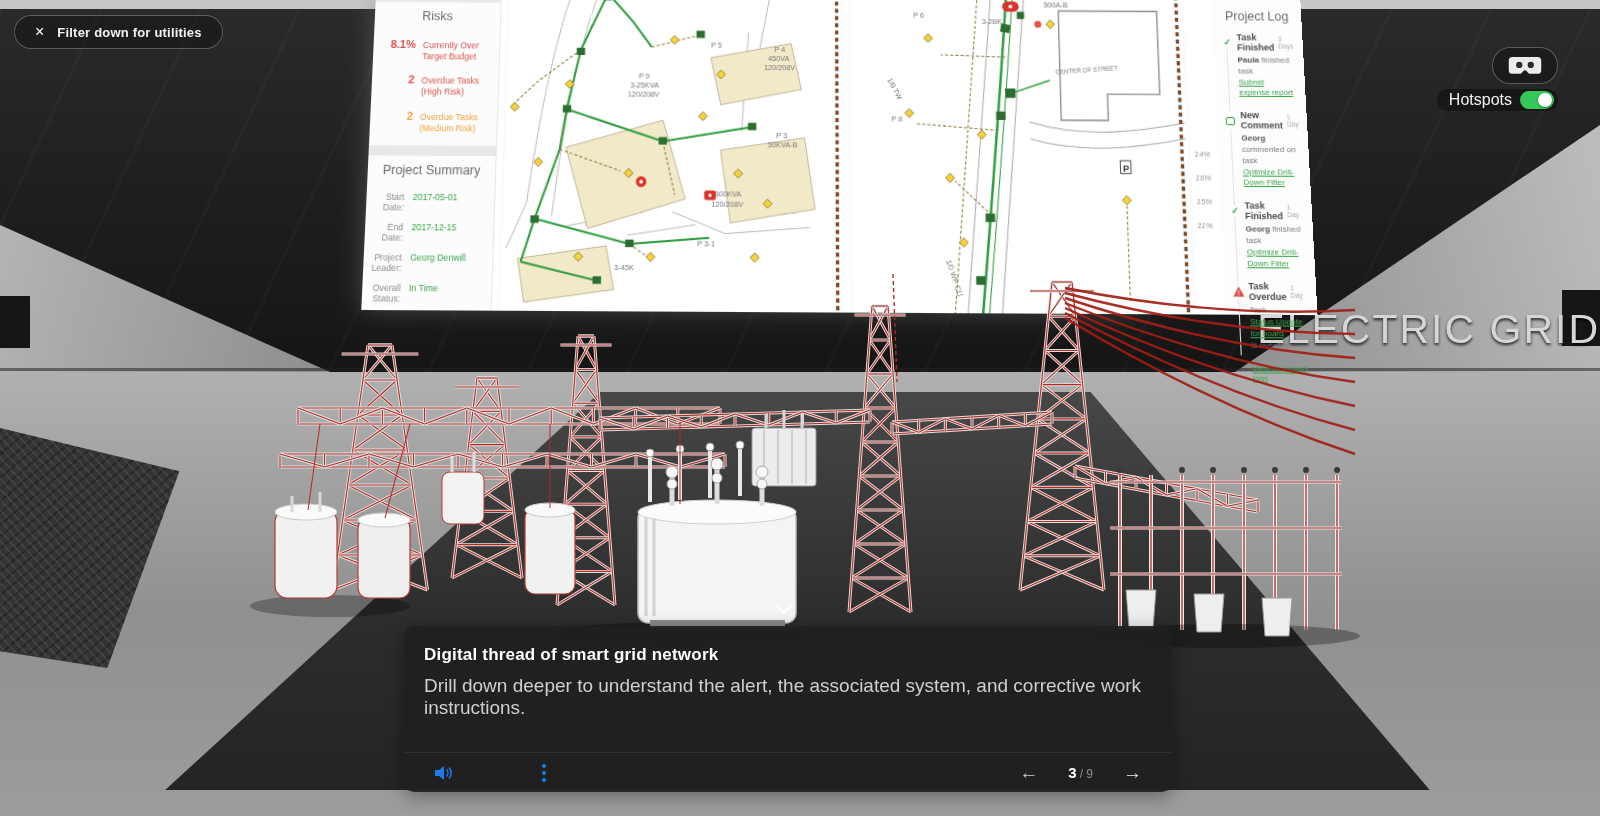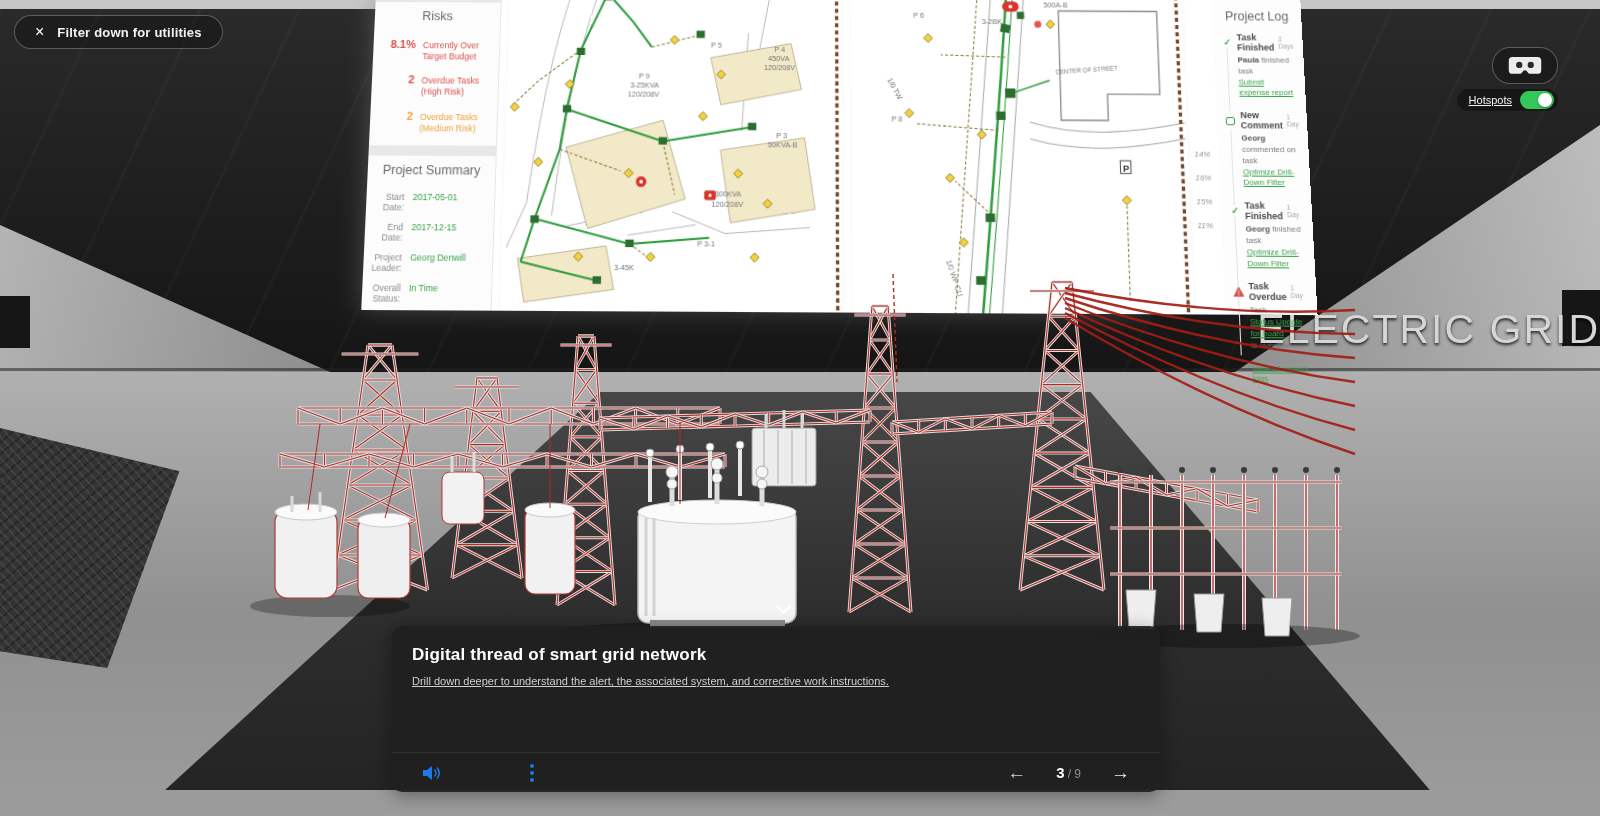--- a/index.html
+++ b/index.html
@@ -84,35 +84,35 @@
 
   
   .pill { display:flex; align-items:center; background:rgba(10,10,10,.35);
           border:1px solid rgba(255,255,255,.28); border-radius:18px; color:#f2f2f2; }
   #close-pill { left:14px; top:15px; height:34px; padding:0 20px; gap:13px; cursor:pointer; }
   #close-pill .x { font-size:16px; line-height:1; color:#fff; }
   #close-pill .lbl { font-size:13px; font-weight:bold; letter-spacing:.2px; }
   #vr-pill { right:42px; top:47px; width:66px; height:37px; justify-content:center; cursor:pointer; }
   #hotspots { right:42px; top:89px; height:22px; display:flex; align-items:center; gap:8px;
               background:rgba(10,10,10,.5); border-radius:12px; padding:0 4px 0 12px; }
-  #hotspots .lbl { font-size:11px; color:#f2f2f2;text-decoration:underline; }
+  #hotspots .lbl { font-size:16px; color:#f2f2f2; }
   .toggle { width:34px; height:18px; border-radius:10px; background:#34c759; position:relative; cursor:pointer; }
   .toggle .knob { position:absolute; right:2px; top:2px; width:14px; height:14px;
                   border-radius:50%; background:#fff; box-shadow:0 1px 2px rgba(0,0,0,.35); }
 
   #chevron { left:777px; top:601px; width:13px; height:13px; cursor:pointer; }
   #chevron::before { content:""; position:absolute; left:1px; top:0; width:9px; height:9px;
      border-right:2.5px solid #fff; border-bottom:2.5px solid #fff; transform:rotate(45deg); }
 
   
-  #info-panel { left:392px; top:626px; width:768px; height:166px;
+  #info-panel { left:404px; top:626px; width:768px; height:166px;
      background:rgba(32,32,32,.94); border-radius:10px; color:#fff;
      box-shadow:0 4px 18px rgba(0,0,0,.35); }
   #info-title { padding:19px 20px 0; font-size:17px; font-weight:bold; letter-spacing:.2px; }
-  #info-desc  { padding:10px 20px 0; font-size:11px; color:#cfcfcf;text-decoration:underline; }
+  #info-desc  { padding:10px 20px 0; font-size:19px; color:#cfcfcf; }
   #asset-btn  { display:block; margin:13px auto 0; height:30px; padding:0 26px;
      background:#1569e3; color:#fff; border:none; border-radius:5px; font-size:13.5px;
      font-family:"Liberation Sans",sans-serif; cursor:pointer; }
   #panel-bar  { position:absolute; left:0; bottom:0; width:100%; height:40px;
      border-top:1px solid rgba(255,255,255,.08); display:flex; align-items:center;
      padding:0 30px; }
   #kebab { margin-left:88px; display:flex; flex-direction:column; gap:3px; cursor:pointer; }
   #kebab i { width:4px; height:4px; border-radius:50%; background:#1d7ae8; }
   #pager-group { margin-left:auto; display:flex; align-items:center; gap:30px; }
   .nav-arrow { font-size:19px; color:#d6d6d6; cursor:pointer; line-height:1; }

